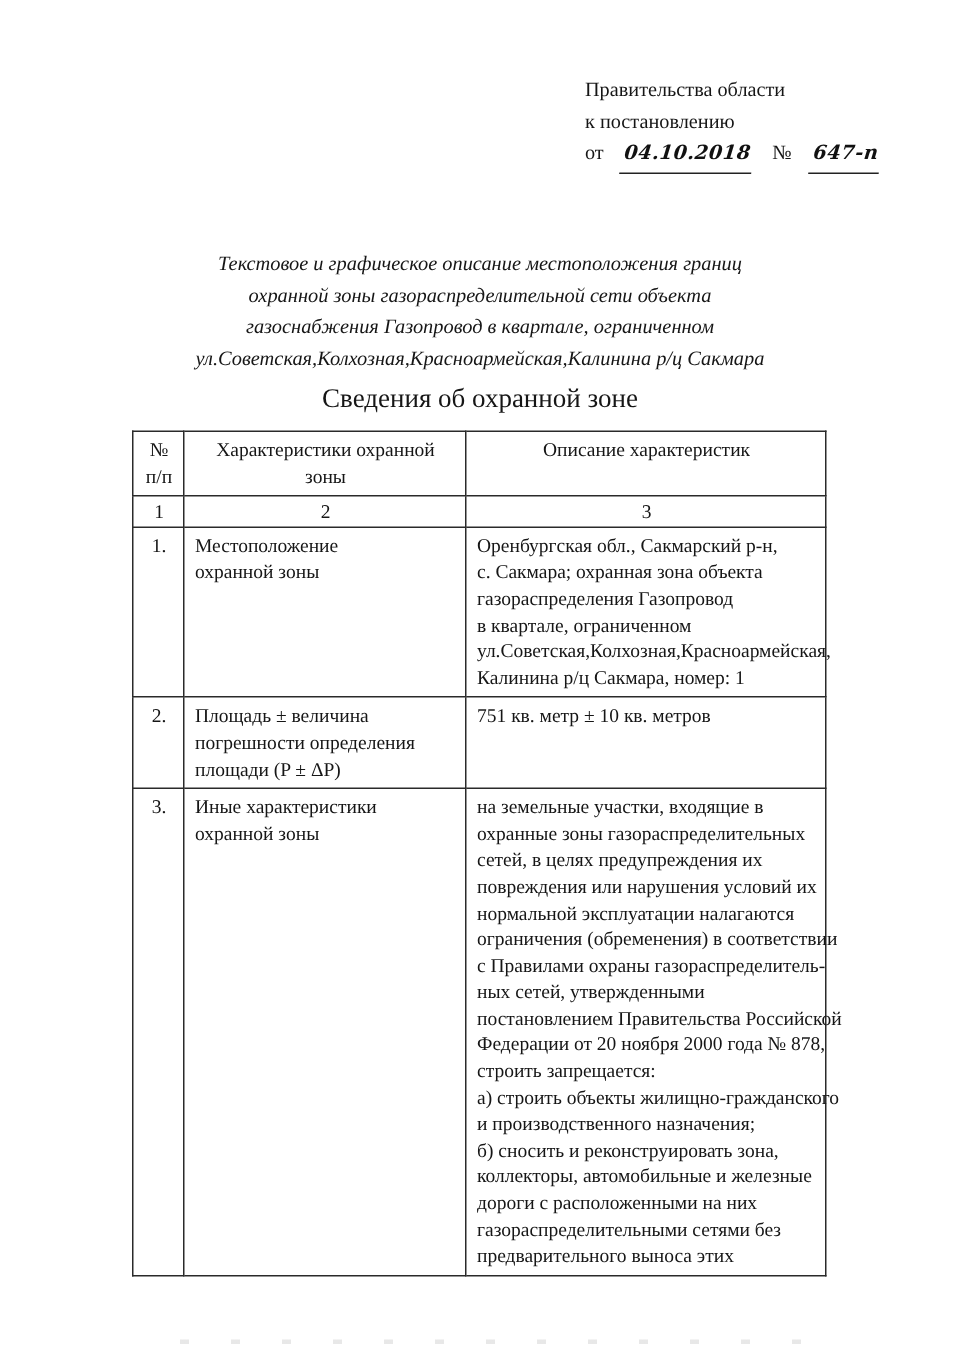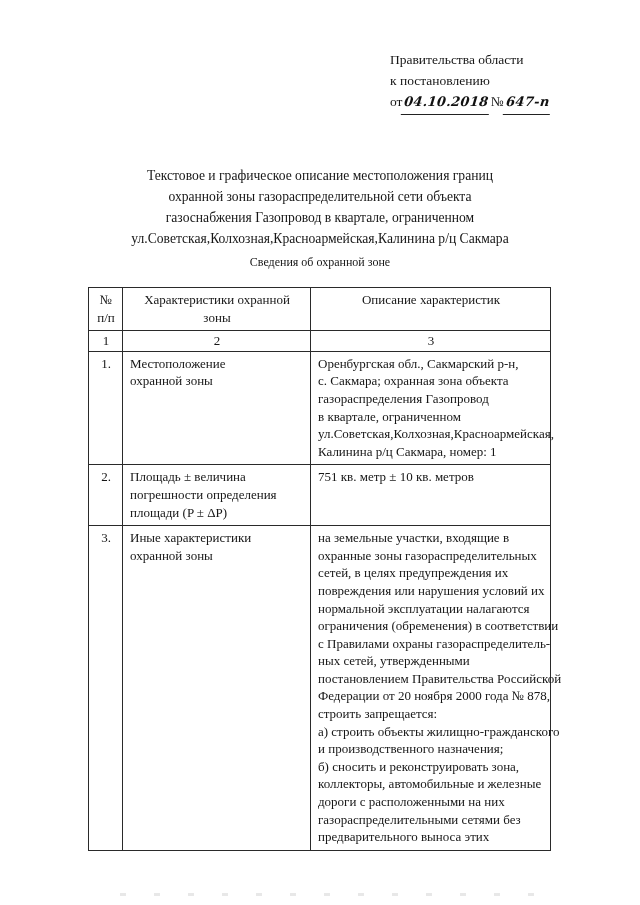--- a/index.html
+++ b/index.html
@@ -47,21 +47,21 @@
     color: #161616;
   }
   .appendix-block .ln {
     white-space: nowrap;
   }
   .doc-ref-line {
     margin-top: 1px;
     white-space: nowrap;
     display: flex;
     align-items: baseline;
-    gap: 0;
+    gap: 12px;
   }
   .hand {
     font-family: "DejaVu Serif", serif;
     font-style: italic;
     font-weight: 700;
     font-size: 13px;
     letter-spacing: 0.3px;
     border-bottom: 1.1px solid #222;
     padding: 0 2px 1px 2px;
     transform: skewX(-6deg);
@@ -73,30 +73,31 @@
   
   .doc-title {
     position: absolute;
     top: 165px;
     left: 20px;
     width: 600px;
     text-align: center;
     font-size: 13.6px;
     line-height: 21px;
     color: #161616;
+    font-style: italic;
   }
   .doc-title .tl { white-space: nowrap; }
 
   .section-title {
     position: absolute;
     top: 255px;
     left: 20px;
     width: 600px;
     text-align: center;
-    font-size: 12px;
+    font-size: 18px;
     color: #161616;
   }
 
   
   .zone-table {
     position: absolute;
     top: 287px;
     left: 88px;
     width: 462px;
     border-collapse: collapse;

